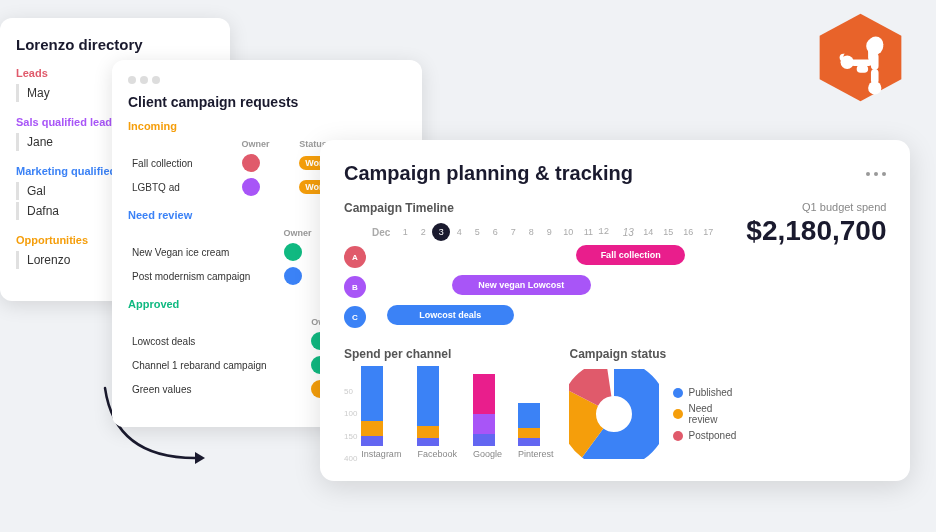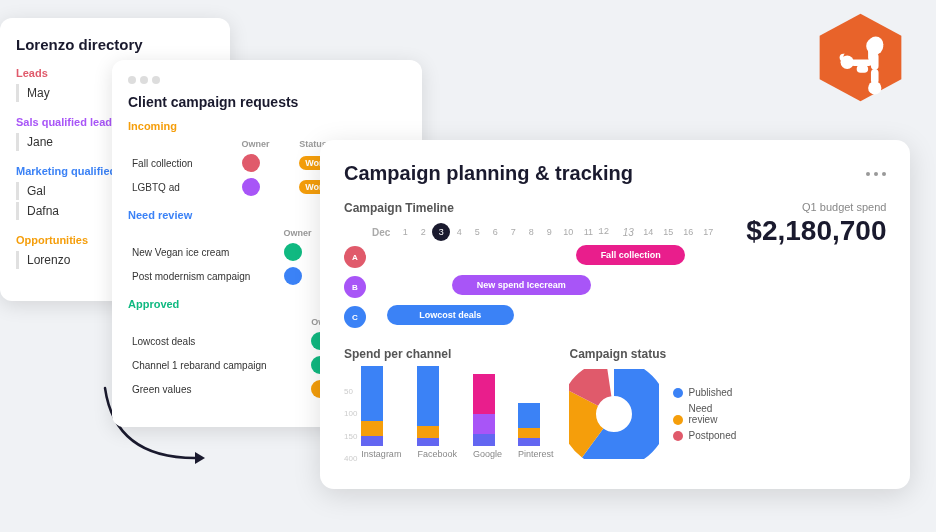--- a/index.html
+++ b/index.html
@@ -104,21 +104,21 @@
     .badge-done { background: #10b981; }
 
     
     .main-panel {
       position: absolute;
       left: 320px; top: 140px;
       width: 590px;
       background: #fff;
       border-radius: 14px;
       box-shadow: 0 6px 28px rgba(0,0,0,.13);
-      padding: 22px 24px 26px;
+      padding: 22px 24px 18px;
       z-index: 3;
     }
     .main-panel-header {
       display: flex; justify-content: space-between; align-items: center;
       margin-bottom: 16px;
     }
     .main-panel-title {
       font-size: 20px; font-weight: 700; color: #1a1a2e;
     }
     .dots-menu {
@@ -171,21 +171,21 @@
       height: 90px; margin-right: 4px;
       font-size: 8px; color: #ccc;
     }
 
     
     .pie-area {
       display: flex; align-items: center; gap: 14px;
     }
     .pie-svg { flex-shrink: 0; }
     .legend { display: flex; flex-direction: column; gap: 5px; }
-    .legend-item { display: flex; align-items: flex-end; gap: 5px; font-size: 10px; color: #555; }
+    .legend-item { display: flex; align-items: center; gap: 5px; font-size: 10px; color: #555; }
     .legend-dot { width: 10px; height: 10px; border-radius: 50%; flex-shrink: 0; }
 
     
     .hubspot-logo {
       position: absolute;
       right: 28px; top: 10px;
       z-index: 10;
     }
 
     
@@ -346,21 +346,21 @@
             <div style="display:flex; align-items:center; margin-bottom:6px; position:relative; height:24px;">
               <div style="position:absolute;left:-28px;width:22px;height:22px;border-radius:50%;background:#e05a6b;display:flex;align-items:center;justify-content:center;font-size:8px;color:#fff;font-weight:700;">A</div>
               <div style="position:relative;width:100%;height:24px;">
                 <div style="position:absolute;left:56%;width:30%;height:20px;border-radius:10px;background:#e91e8c;display:flex;align-items:center;justify-content:center;font-size:9px;font-weight:600;color:#fff;">Fall collection</div>
               </div>
             </div>
 
             <div style="display:flex; align-items:center; margin-bottom:6px; position:relative; height:24px;">
               <div style="position:absolute;left:-28px;width:22px;height:22px;border-radius:50%;background:#a855f7;display:flex;align-items:center;justify-content:center;font-size:8px;color:#fff;font-weight:700;">B</div>
               <div style="position:relative;width:100%;height:24px;">
-                <div style="position:absolute;left:22%;width:38%;height:20px;border-radius:10px;background:#a855f7;display:flex;align-items:center;justify-content:center;font-size:9px;font-weight:600;color:#fff;">New spend Icecream</div>
+                <div style="position:absolute;left:22%;width:38%;height:20px;border-radius:10px;background:#a855f7;display:flex;align-items:center;justify-content:center;font-size:9px;font-weight:600;color:#fff;">New vegan Lowcost</div>
               </div>
             </div>
 
             <div style="display:flex; align-items:center; position:relative; height:24px;">
               <div style="position:absolute;left:-28px;width:22px;height:22px;border-radius:50%;background:#3b82f6;display:flex;align-items:center;justify-content:center;font-size:8px;color:#fff;font-weight:700;">C</div>
               <div style="position:relative;width:100%;height:24px;">
                 <div style="position:absolute;left:4%;width:35%;height:20px;border-radius:10px;background:#3b82f6;display:flex;align-items:center;justify-content:center;font-size:9px;font-weight:600;color:#fff;">Lowcost deals</div>
               </div>
             </div>
           </div>

